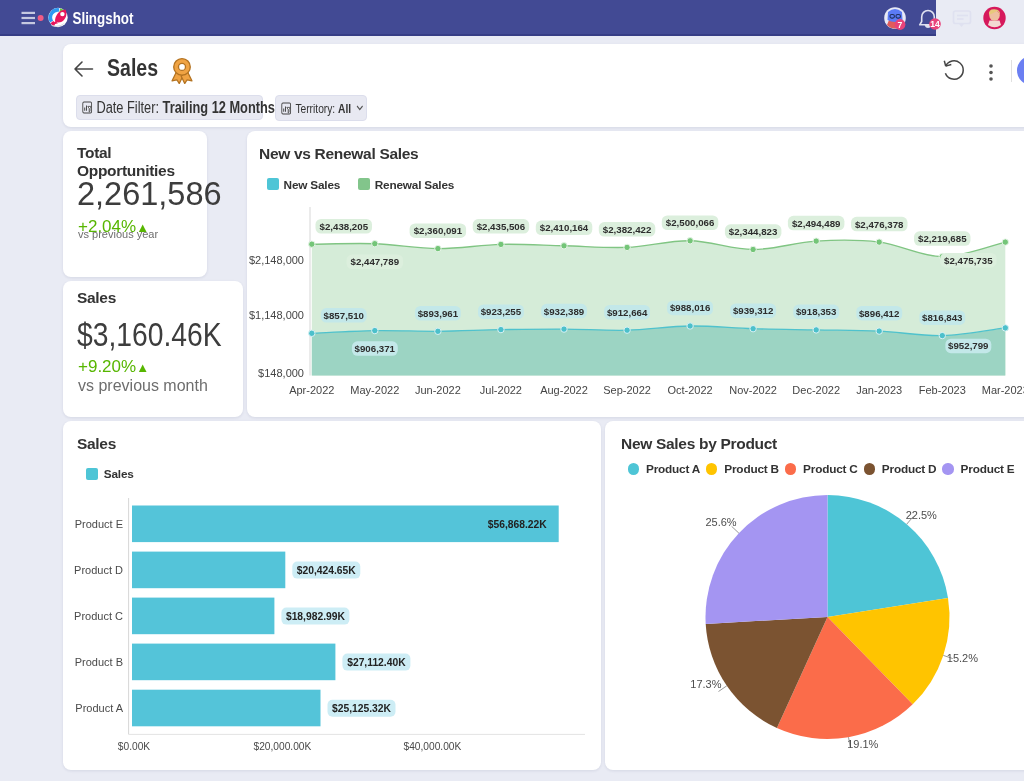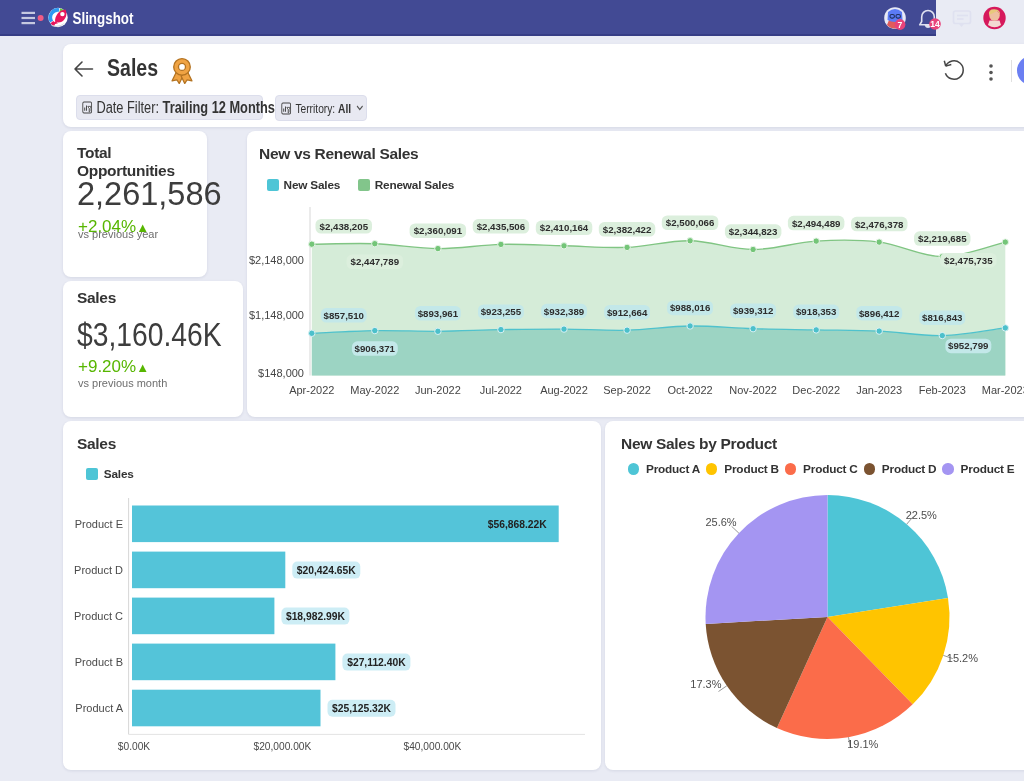--- a/index.html
+++ b/index.html
@@ -108,26 +108,26 @@
   <div class="ctitle" style="left:14px;top:13px">Total Opportunities</div>
   <div style="position:absolute;left:14px;top:44px;font-size:33px;color:#3d3d3d;transform:scaleX(.985);transform-origin:0 50%">2,261,586</div>
   <div style="position:absolute;left:15px;top:86px;font-size:17px;color:#57b600">+2.04%<span style="font-size:13px">▲</span></div>
   <div style="position:absolute;left:15px;top:97px;font-size:11px;color:#6e6e6e">vs previous year</div>
 </div>
 
 <div class="card" style="left:16px;top:281px;width:180px;height:136px">
   <div class="ctitle" style="left:14px;top:8px">Sales</div>
   <div style="position:absolute;left:14px;top:36px;font-size:32.5px;color:#3d3d3d;transform:scaleX(.87);transform-origin:0 50%">$3,160.46K</div>
   <div style="position:absolute;left:15px;top:76px;font-size:17px;color:#57b600">+9.20%<span style="font-size:13px">▲</span></div>
-  <div style="position:absolute;left:15px;top:96px;font-size:11px;color:#6e6e6e">vs previous month</div>
+  <div style="position:absolute;left:15px;top:96px;font-size:16px;color:#6e6e6e">vs previous month</div>
 </div>
 
 <div class="card" style="left:200px;top:131px;width:810px;height:286px">
   <div class="ctitle" style="left:12px;top:14px">New vs Renewal Sales</div>
-  <div style="position:absolute;left:20px;top:47px;display:flex;align-items:center;font-size:11.8px;letter-spacing:-.2px;font-weight:bold;color:#333;white-space:nowrap">
+  <div style="position:absolute;left:20px;top:47px;display:flex;font-size:11.8px;letter-spacing:-.2px;font-weight:bold;color:#333;white-space:nowrap">
     <span style="width:11.6px;height:11.6px;border-radius:2px;background:#4ec5d6;display:inline-block;margin-right:5px;flex:none"></span>New Sales
     <span style="width:11.6px;height:11.6px;border-radius:2px;background:#82c58b;display:inline-block;margin:0 5px 0 18px;flex:none"></span>Renewal Sales
   </div>
   <svg width="810" height="286" style="position:absolute;left:0;top:0">
 <line x1="63" y1="76" x2="63" y2="244.5" stroke="#d7d7d7" stroke-width="1"></line>
 <path d="M64.8,113.2 C75.3,113.2 106.8,112.0 127.8,112.7 C148.9,113.4 169.9,117.5 190.9,117.6 C211.9,117.8 232.9,113.9 253.9,113.4 C275.0,112.9 296.0,114.3 317.0,114.8 C338.0,115.3 359.0,117.2 380.1,116.4 C401.1,115.5 422.1,109.4 443.1,109.8 C464.1,110.1 485.1,118.5 506.1,118.5 C527.2,118.6 548.2,111.3 569.2,110.1 C590.2,108.8 611.2,108.5 632.2,111.1 C653.3,113.7 674.3,125.6 695.3,125.6 C716.3,125.6 747.8,113.5 758.3,111.1 L758.3,244.5 L64.8,244.5 Z" fill="#d5ecd8"></path>
 <path d="M64.8,113.2 C75.3,113.2 106.8,112.0 127.8,112.7 C148.9,113.4 169.9,117.5 190.9,117.6 C211.9,117.8 232.9,113.9 253.9,113.4 C275.0,112.9 296.0,114.3 317.0,114.8 C338.0,115.3 359.0,117.2 380.1,116.4 C401.1,115.5 422.1,109.4 443.1,109.8 C464.1,110.1 485.1,118.5 506.1,118.5 C527.2,118.6 548.2,111.3 569.2,110.1 C590.2,108.8 611.2,108.5 632.2,111.1 C653.3,113.7 674.3,125.6 695.3,125.6 C716.3,125.6 747.8,113.5 758.3,111.1" fill="none" stroke="#80c583" stroke-width="1.4"></path>
 <path d="M64.8,202.3 C75.3,201.9 106.8,199.9 127.8,199.6 C148.9,199.2 169.9,200.4 190.9,200.3 C211.9,200.1 232.9,199.0 253.9,198.6 C275.0,198.3 296.0,198.0 317.0,198.1 C338.0,198.2 359.0,199.7 380.1,199.2 C401.1,198.7 422.1,195.2 443.1,195.0 C464.1,194.7 485.1,197.1 506.1,197.7 C527.2,198.4 548.2,198.5 569.2,198.9 C590.2,199.3 611.2,199.2 632.2,200.1 C653.3,201.1 674.3,205.1 695.3,204.6 C716.3,204.1 747.8,198.2 758.3,196.9 L758.3,244.5 L64.8,244.5 Z" fill="#9cd4c3"></path>
 <path d="M64.8,202.3 C75.3,201.9 106.8,199.9 127.8,199.6 C148.9,199.2 169.9,200.4 190.9,200.3 C211.9,200.1 232.9,199.0 253.9,198.6 C275.0,198.3 296.0,198.0 317.0,198.1 C338.0,198.2 359.0,199.7 380.1,199.2 C401.1,198.7 422.1,195.2 443.1,195.0 C464.1,194.7 485.1,197.1 506.1,197.7 C527.2,198.4 548.2,198.5 569.2,198.9 C590.2,199.3 611.2,199.2 632.2,200.1 C653.3,201.1 674.3,205.1 695.3,204.6 C716.3,204.1 747.8,198.2 758.3,196.9" fill="none" stroke="#4fc2cd" stroke-width="1.3"></path>
 <circle cx="64.8" cy="113.2" r="3.2" fill="#74c578" stroke="#e8f5e9" stroke-width="1"></circle>

